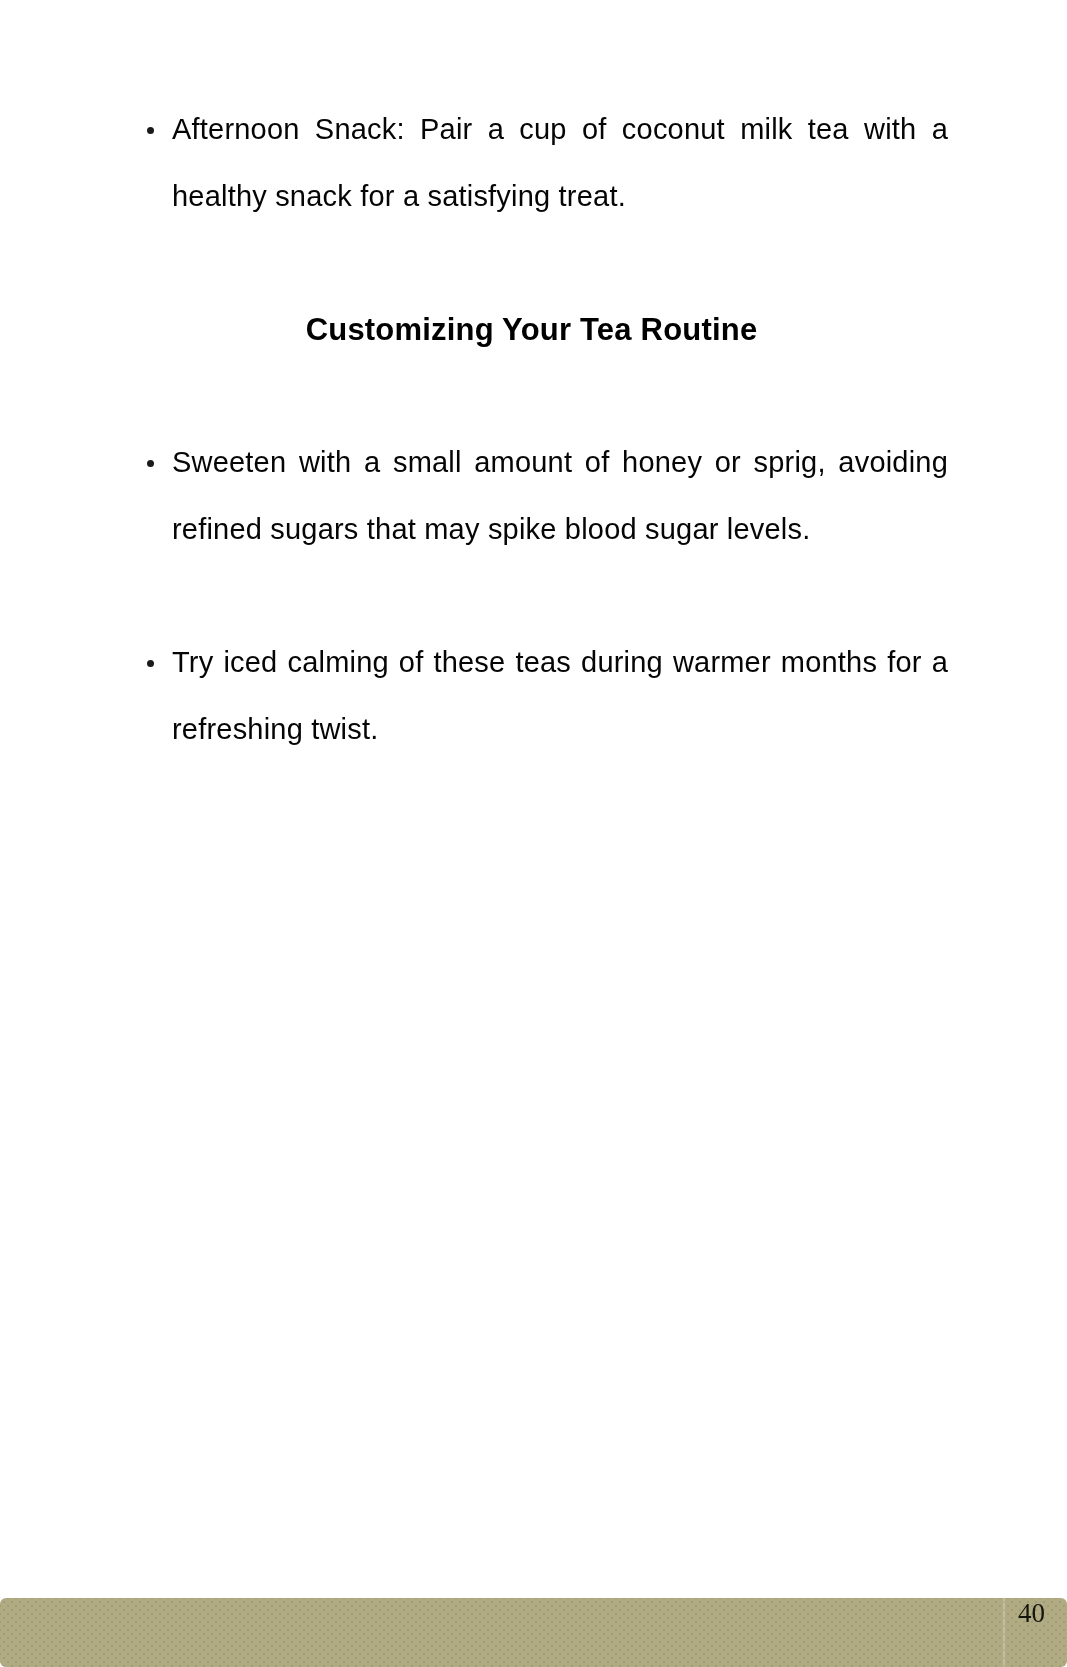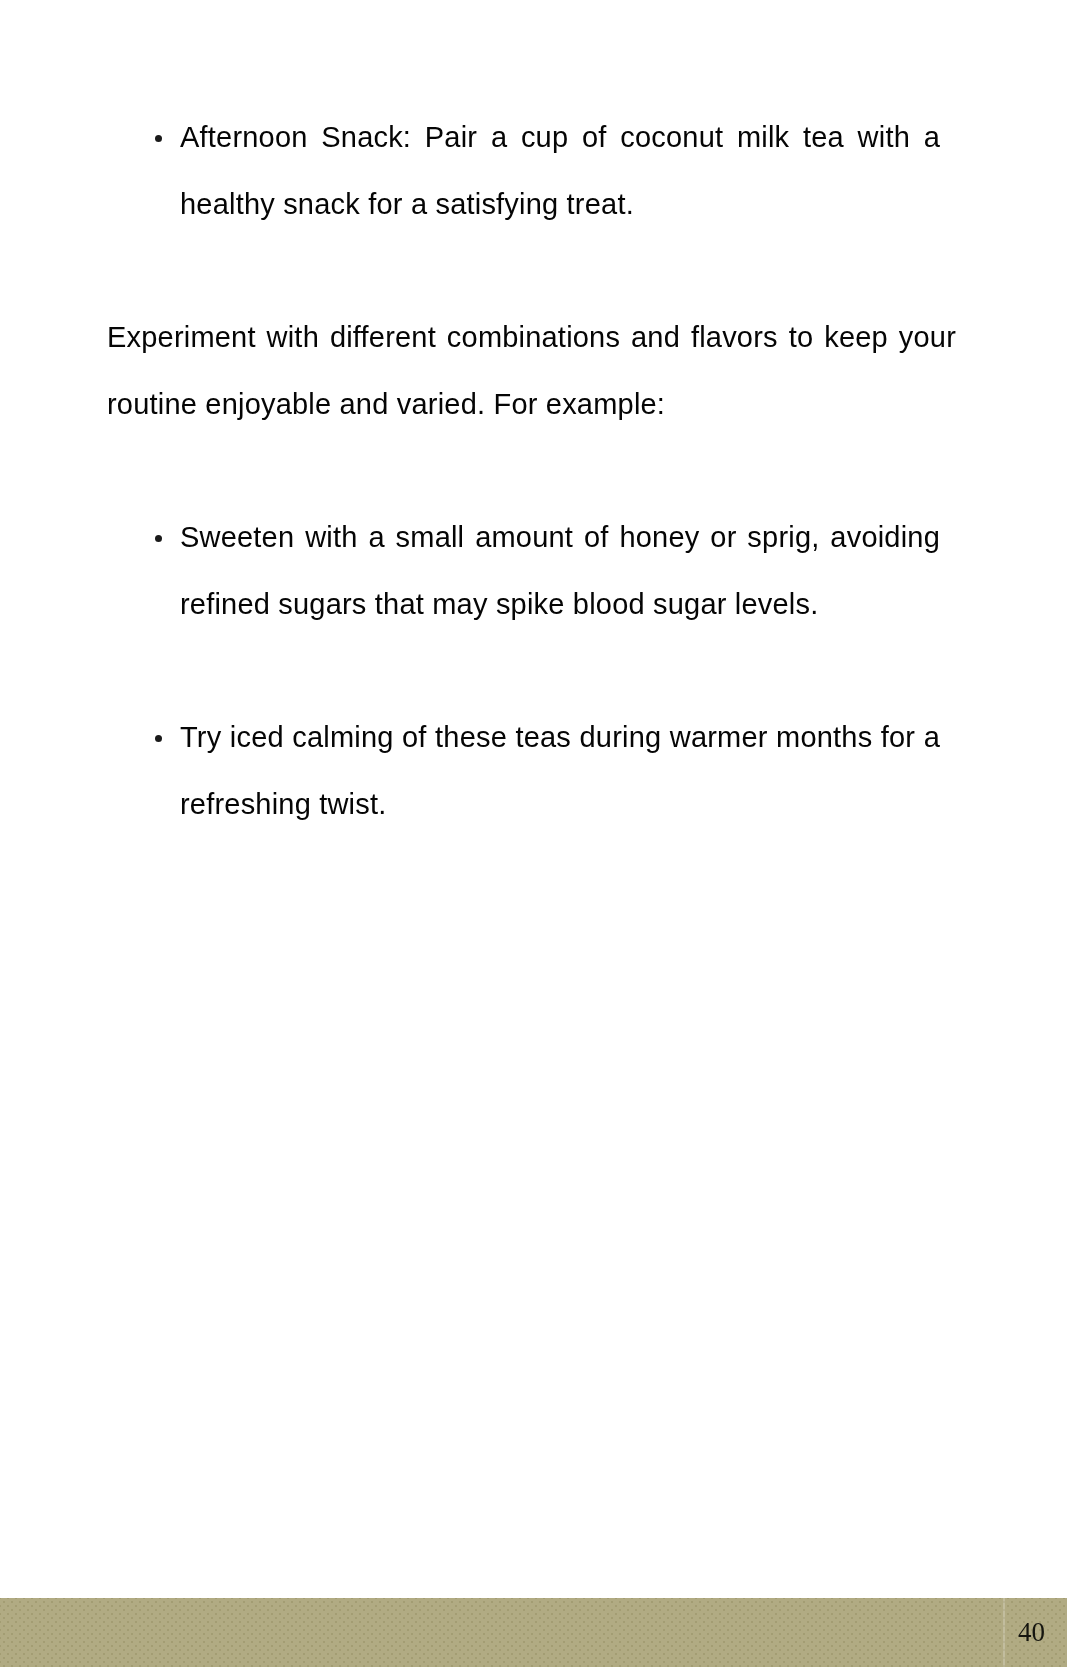--- a/index.html
+++ b/index.html
@@ -16,21 +16,21 @@
     font-family: "Liberation Sans", sans-serif;
     color: #050505;
   }
   .content {
     position: absolute;
     top: 88px;
     left: 107px;
     width: 849px;
   }
   .bullet-list {
-    margin: 16px;
+    margin: 8px;
     padding: 0;
     list-style: none;
   }
   .bullet-item {
     position: relative;
     padding-left: 57px;
     margin: 0 0 66px 0;
     font-size: 29px;
     line-height: 67px;
     text-align: justify;
@@ -70,22 +70,22 @@
     bottom: 0;
     height: 69px;
     
     background-color: #b1ab83;
     background-image:
       radial-gradient(#a39d73 1px, rgba(0,0,0,0) 1.4px),
       radial-gradient(#a39d73 1px, rgba(0,0,0,0) 1.4px);
     background-size: 8px 8px;
     background-position: 0 0, 4px 4px;
     display: flex;
-    align-items: center;
     justify-content: flex-end;
+    border-radius: 6px;
   }
   .footer-seam {
     position: absolute;
     left: 1003px;
     top: 0;
     bottom: 0;
     width: 2px;
     background: rgba(255, 255, 255, 0.22);
   }
   .page-number {
@@ -103,22 +103,22 @@
 
   <div class="content">
 
     <ul class="bullet-list">
       <li class="bullet-item">
         <span class="bullet-dot"></span>
         <span>Afternoon Snack: Pair a cup of coconut milk tea with a healthy snack for a satisfying treat.</span>
       </li>
     </ul>
 
+    <h2 class="section-heading">Customizing Your Tea Routine</h2>
 
-    <p class="intro-paragraph">Experiment with different combinations and flavors to keep your routine enjoyable and varied. For example:</p>
 
     <ul class="bullet-list">
       <li class="bullet-item">
         <span class="bullet-dot"></span>
         <span>Sweeten with a small amount of honey or sprig, avoiding refined sugars that may spike blood sugar levels.</span>
       </li>
       <li class="bullet-item">
         <span class="bullet-dot"></span>
         <span>Try iced calming of these teas during warmer months for a refreshing twist.</span>
       </li>

